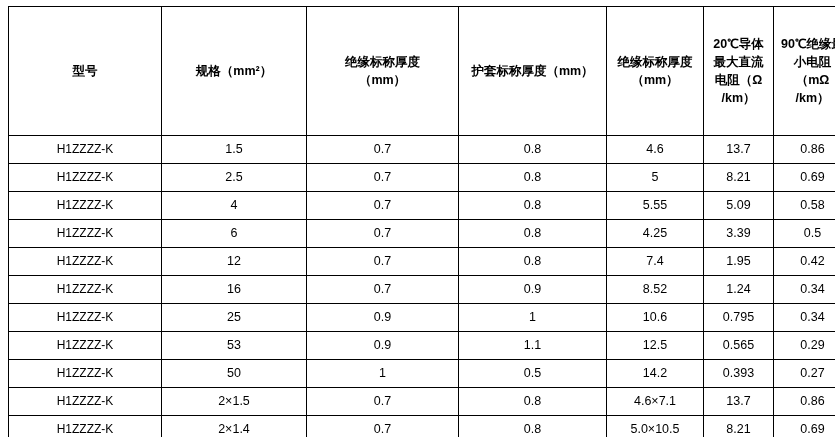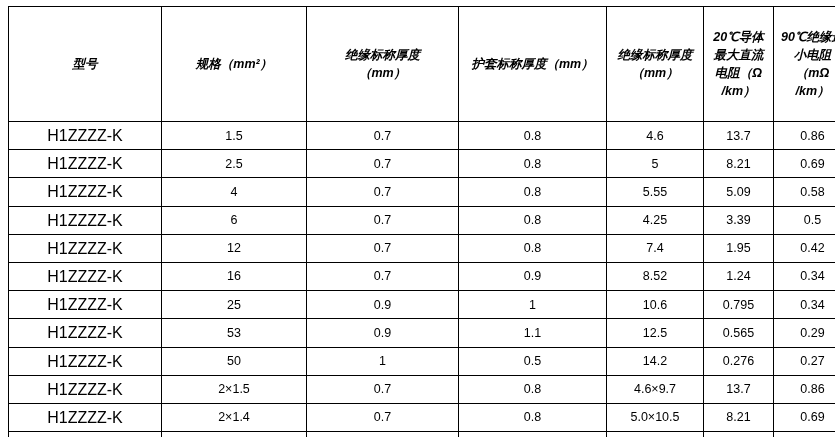--- a/index.html
+++ b/index.html
@@ -30,30 +30,29 @@
     border: 1px solid #000000;
     text-align: center;
     vertical-align: middle;
     font-size: 12.5px;
     line-height: 1.45;
     padding: 3px 2px;
   }
   table.spec-table thead th {
     font-weight: bold;
     height: 104px;
-    padding: 5px 3px;
-    font-style: italic;
+    padding: 12px 3px;
   }
   table.spec-table tbody td {
     font-weight: normal;
     height: 23px;
     padding: 2px;
   }
   table.spec-table tbody td.model-col {
-    font-size: 16px;
+    font-size: 12px;
   }
   col.c0 { width: 153px; }
   col.c1 { width: 145px; }
   col.c2 { width: 152px; }
   col.c3 { width: 148px; }
   col.c4 { width: 97px; }
   col.c5 { width: 70px; }
   col.c6 { width: 78px; }
   .hdr-line { display: block; }
 </style>
@@ -176,29 +175,29 @@
           <td>12.5</td>
           <td>0.565</td>
           <td>0.29</td>
         </tr>
         <tr>
           <td class="model-col">H1ZZZZ-K</td>
           <td>50</td>
           <td>1</td>
           <td>0.5</td>
           <td>14.2</td>
-          <td>0.276</td>
+          <td>0.393</td>
           <td>0.27</td>
         </tr>
         <tr>
           <td class="model-col">H1ZZZZ-K</td>
           <td>2×1.5</td>
           <td>0.7</td>
           <td>0.8</td>
-          <td>4.6×9.7</td>
+          <td>4.6×7.1</td>
           <td>13.7</td>
           <td>0.86</td>
         </tr>
         <tr>
           <td class="model-col">H1ZZZZ-K</td>
           <td>2×1.4</td>
           <td>0.7</td>
           <td>0.8</td>
           <td>5.0×10.5</td>
           <td>8.21</td>

